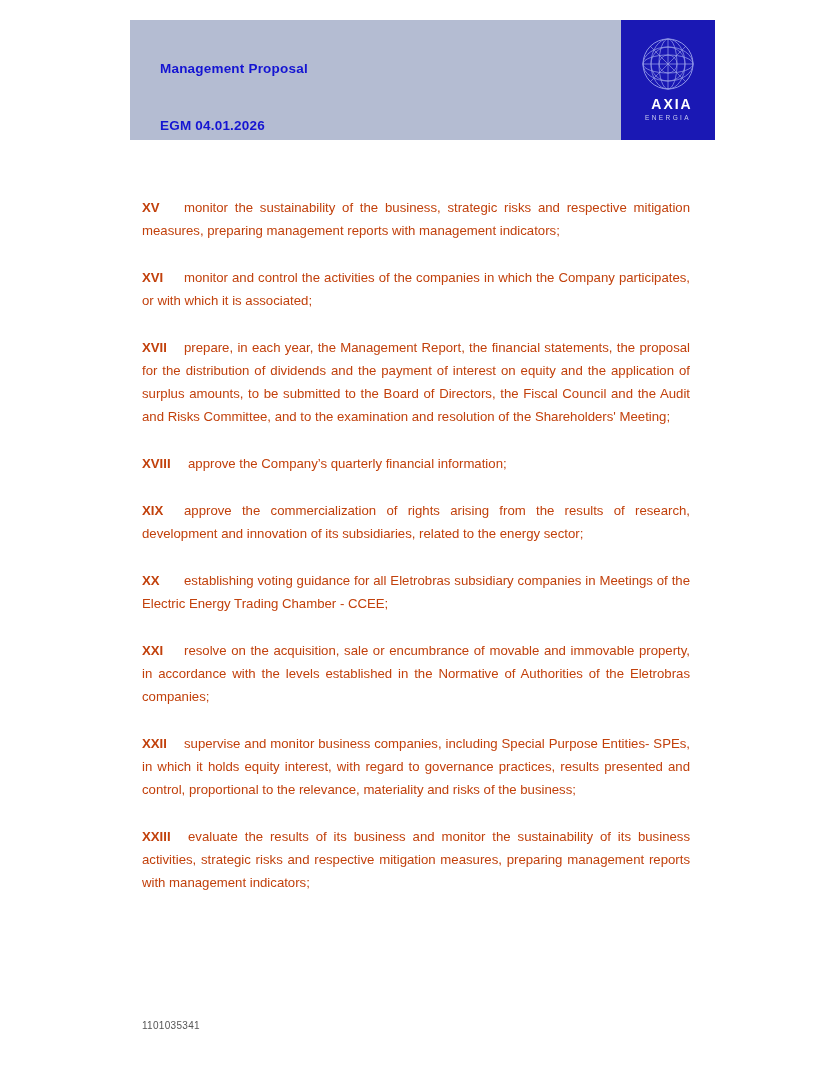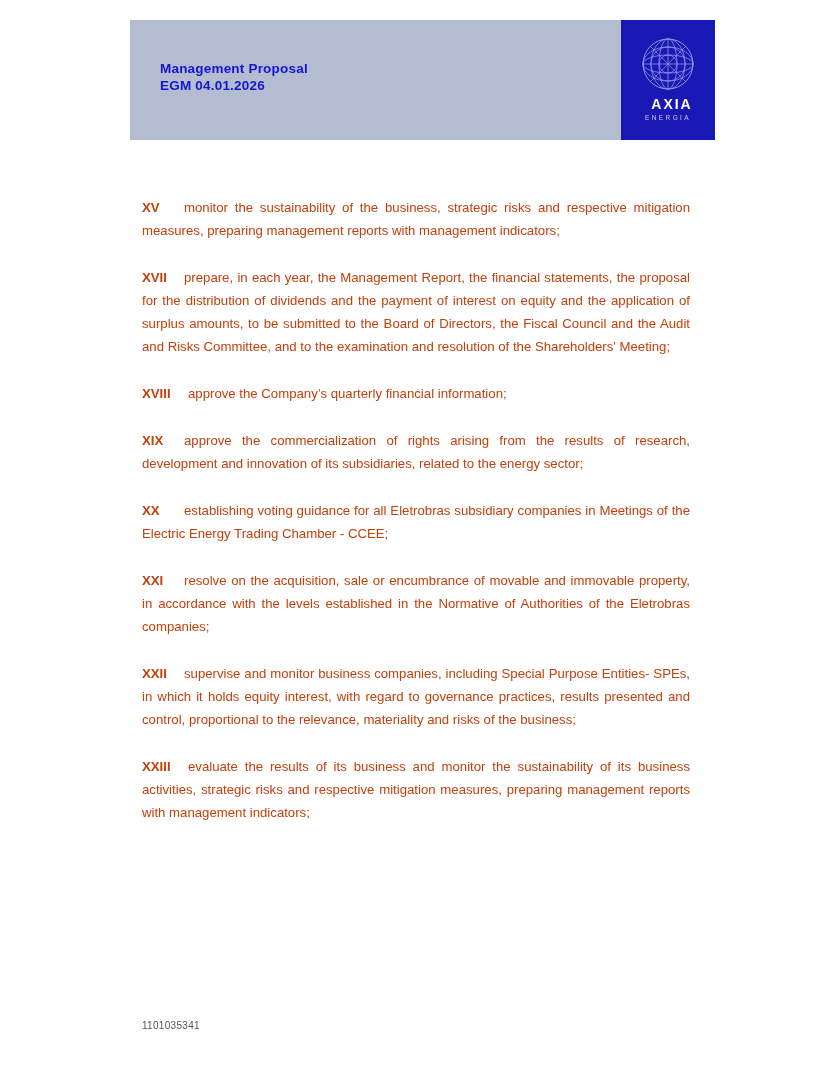--- a/index.html
+++ b/index.html
@@ -44,20 +44,21 @@
     left: 30px;
     top: 40px;
     color: #1414d2;
     font-weight: bold;
     font-size: 13.5px;
     line-height: 17px;
     letter-spacing: 0.2px;
   }
   .header-text .line2 {
     display: block;
+    margin-top: 40px;
   }
   .logo-box {
     width: 94px;
     height: 120px;
     background: #1a18b4;
     position: relative;
     flex: 0 0 94px;
     overflow: hidden;
   }
   .logo-globe {
@@ -152,20 +153,21 @@
           <line x1="46" y1="10" x2="10" y2="46"></line>
         </g>
       </svg>
       <div class="logo-word">AXIA</div>
       <div class="logo-sub">ENERGIA</div>
     </div>
   </div>
 
   <div class="content">
     <p class="clause"><span class="num">XV</span><span>monitor the sustainability of the business, strategic risks and respective mitigation measures, preparing management reports with management indicators;</span></p>
+    <p class="clause"><span class="num">XVI</span><span>monitor and control the activities of the companies in which the Company participates, or with which it is associated;</span></p>
     <p class="clause"><span class="num">XVII</span><span>prepare, in each year, the Management Report, the financial statements, the proposal for the distribution of dividends and the payment of interest on equity and the application of surplus amounts, to be submitted to the Board of Directors, the Fiscal Council and the Audit and Risks Committee, and to the examination and resolution of the Shareholders' Meeting;</span></p>
     <p class="clause"><span class="num wide">XVIII</span><span>approve the Company’s quarterly financial information;</span></p>
     <p class="clause"><span class="num">XIX</span><span>approve the commercialization of rights arising from the results of research, development and innovation of its subsidiaries, related to the energy sector;</span></p>
     <p class="clause"><span class="num">XX</span><span>establishing voting guidance for all Eletrobras subsidiary companies in Meetings of the Electric Energy Trading Chamber - CCEE;</span></p>
     <p class="clause"><span class="num">XXI</span><span>resolve on the acquisition, sale or encumbrance of movable and immovable property, in accordance with the levels established in the Normative of Authorities of the Eletrobras companies;</span></p>
     <p class="clause"><span class="num">XXII</span><span>supervise and monitor business companies, including Special Purpose Entities- SPEs, in which it holds equity interest, with regard to governance practices, results presented and control, proportional to the relevance, materiality and risks of the business;</span></p>
     <p class="clause"><span class="num wide">XXIII</span><span>evaluate the results of its business and monitor the sustainability of its business activities, strategic risks and respective mitigation measures, preparing management reports with management indicators;</span></p>
   </div>
 
   <div class="footer-code">1101035341</div>

